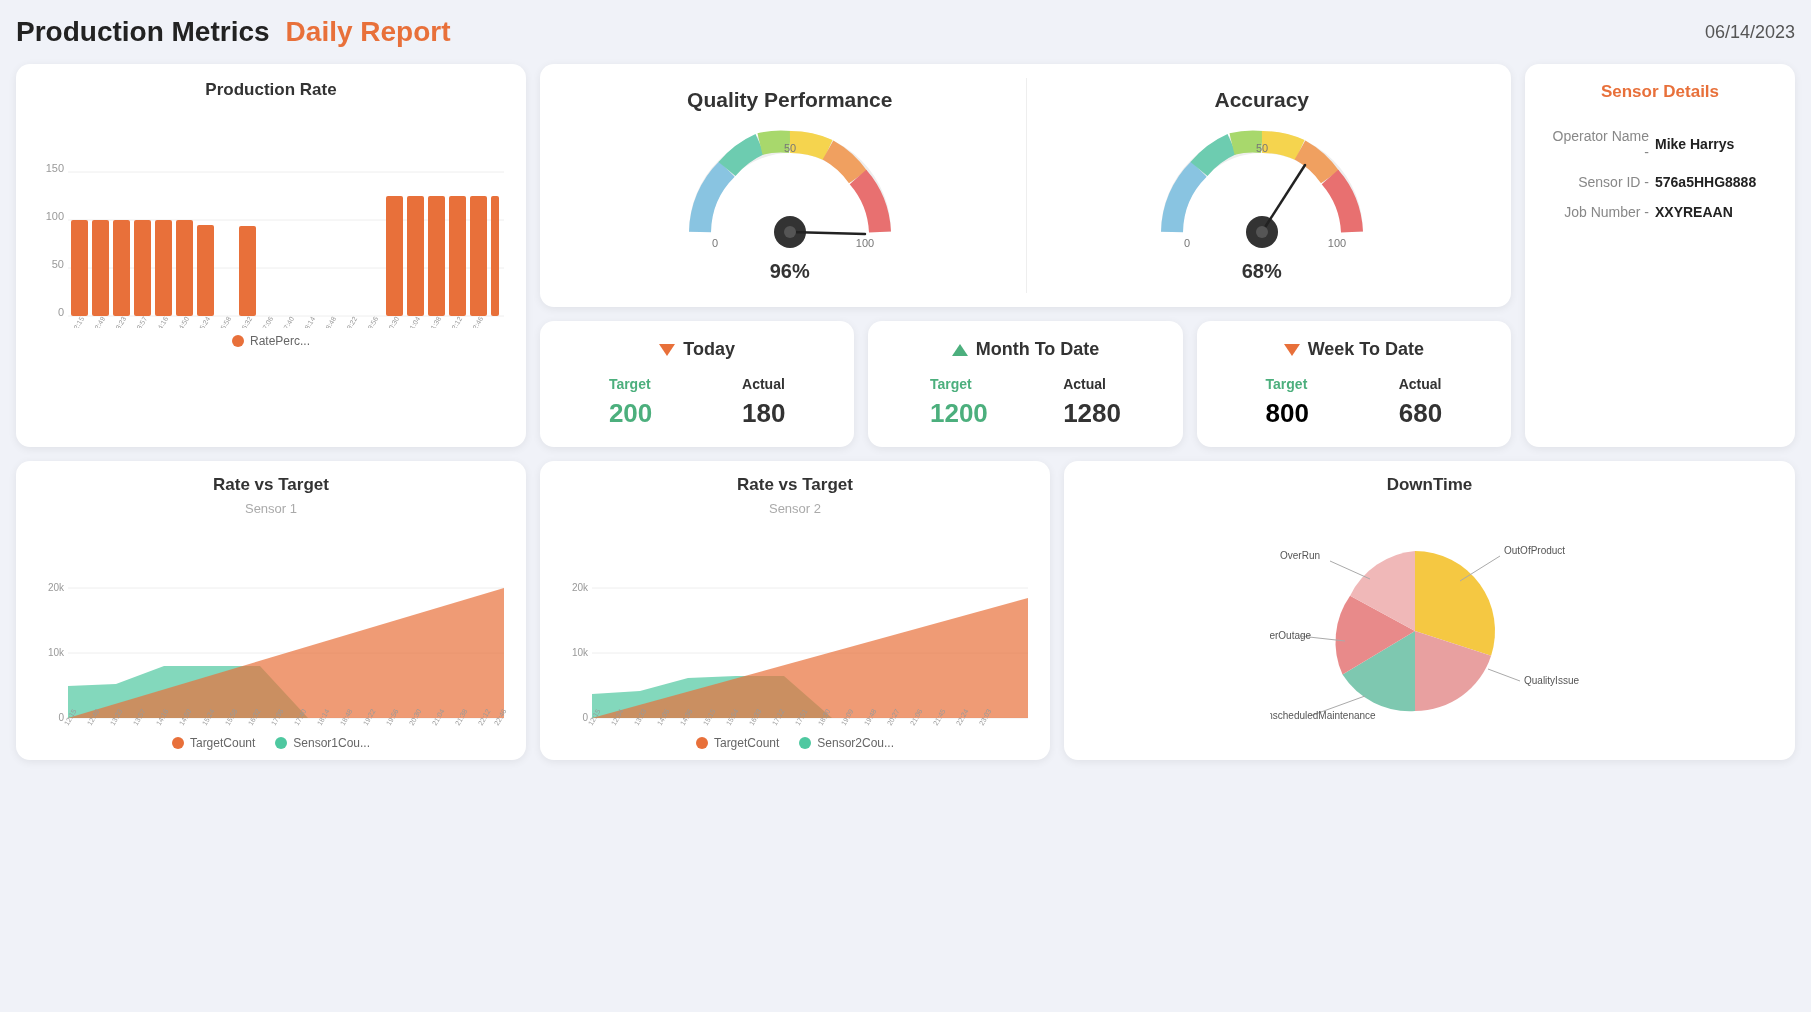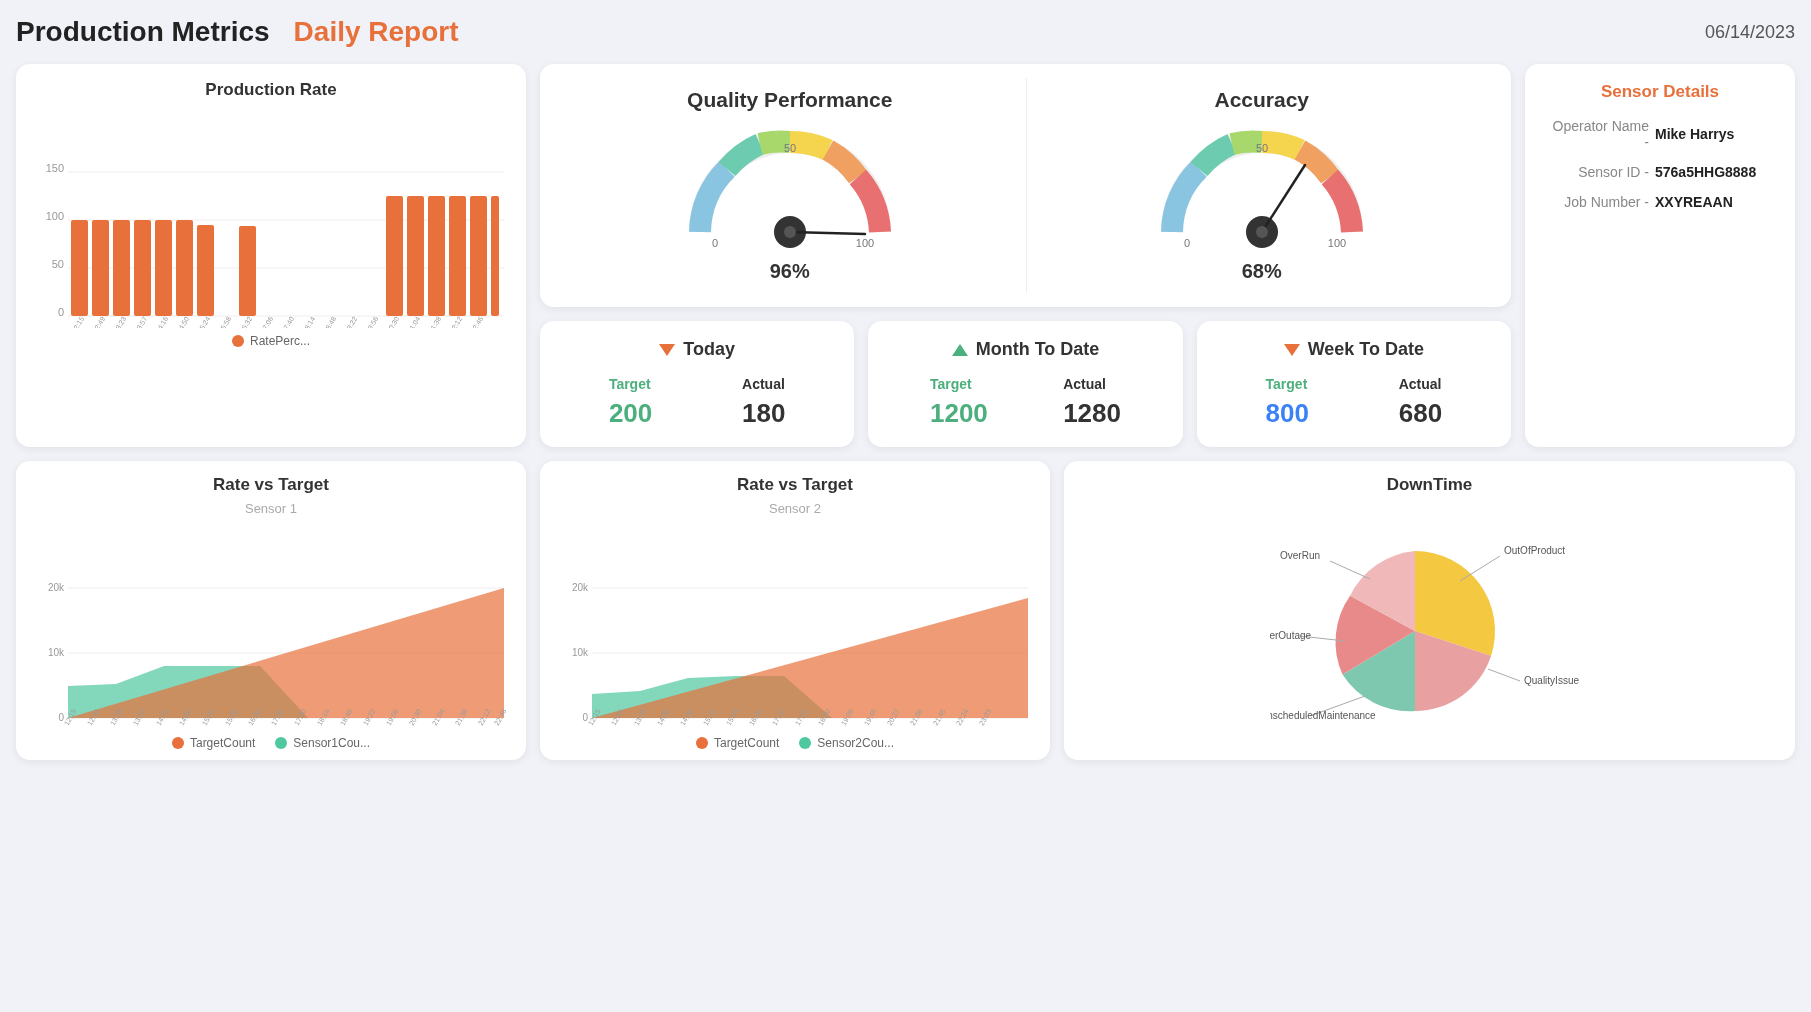--- a/index.html
+++ b/index.html
@@ -12,21 +12,21 @@
     }
     .header {
       display: flex;
       align-items: center;
       justify-content: space-between;
       margin-bottom: 16px;
     }
     .header-left {
       display: flex;
       align-items: center;
-      gap: 24px;
+      gap: 16px;
     }
     .header-title {
       font-size: 28px;
       font-weight: 700;
       color: #222;
     }
     .header-subtitle {
       font-size: 28px;
       font-weight: 600;
       color: #e8703a;
@@ -110,21 +110,21 @@
       color: #333;
       margin-top: 8px;
     }
 
     
     .sensor-card .sensor-title {
       text-align: center;
       font-size: 17px;
       font-weight: 700;
       color: #e8703a;
-      margin-bottom: 16px;
+      margin-bottom: 26px;
     }
     .sensor-row {
       display: flex;
       justify-content: flex-end;
       align-items: center;
       margin-bottom: 14px;
       gap: 6px;
     }
     .sensor-label {
       font-size: 14px;
@@ -376,21 +376,21 @@
       </div>
 
       <div class="metric-card">
         <div class="metric-header">
           <span class="triangle-down"></span>
           <span class="metric-header-title">Week To Date</span>
         </div>
         <div class="metric-values">
           <div class="metric-col">
             <div class="metric-col-label">Target</div>
-            <div class="metric-col-number" style="color:#3b82f6;">800</div>
+            <div class="metric-col-number" style="color:#000000;">800</div>
           </div>
           <div class="metric-col">
             <div class="metric-col-label actual">Actual</div>
             <div class="metric-col-number">680</div>
           </div>
         </div>
       </div>
     </div>
   </div>
 

